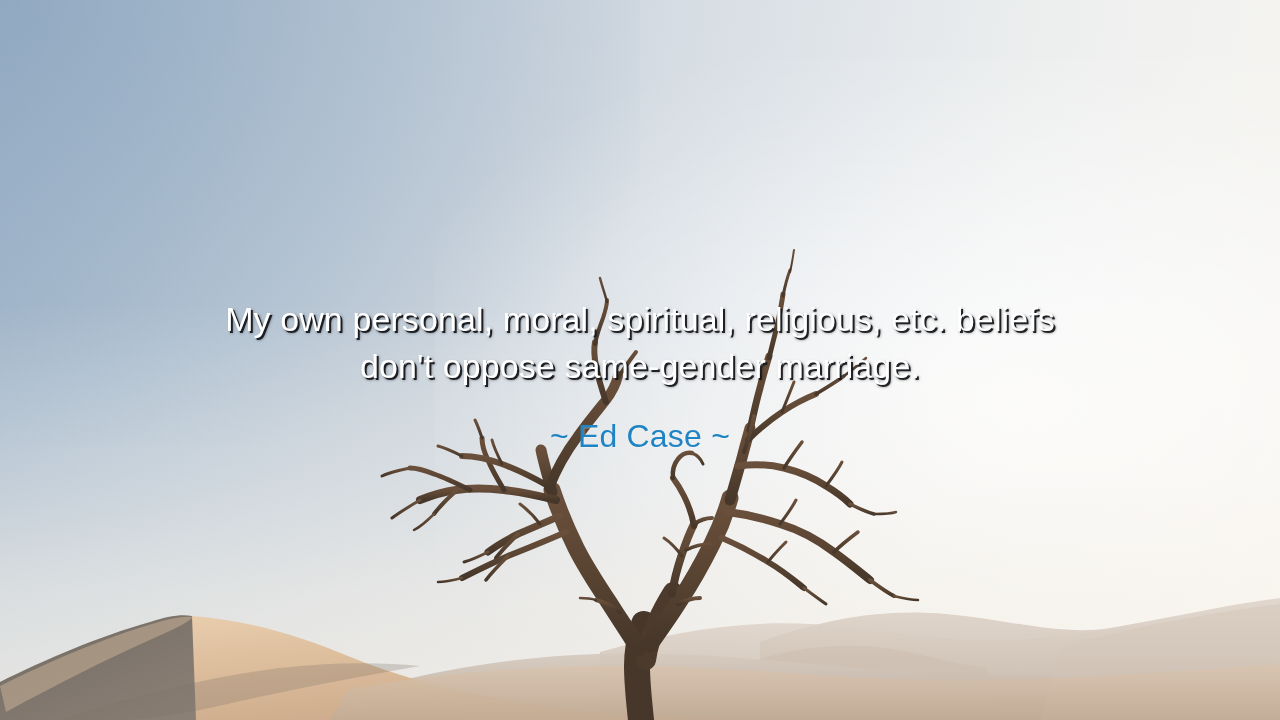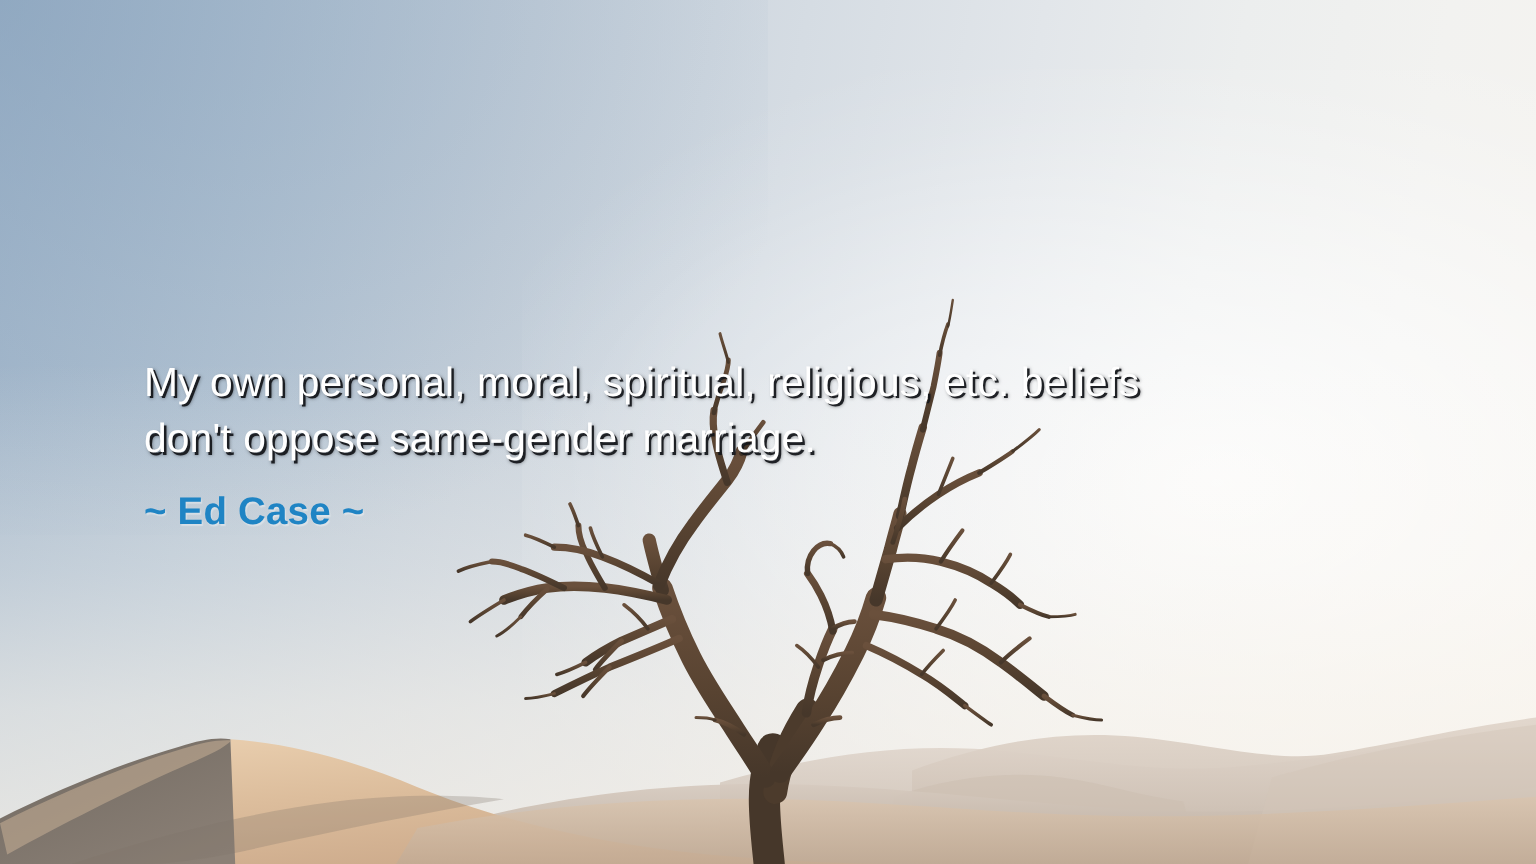--- a/index.html
+++ b/index.html
@@ -88,40 +88,40 @@
     pointer-events: none;
   }
 
   
   .quote-block {
     position: absolute;
     left: 50%;
     top: 296px;
     transform: translateX(-50%);
     width: 1040px;
-    text-align: left;
+    text-align: center;
   }
   .quote-text {
     margin: 0;
     font-size: 34px;
     line-height: 47px;
     font-weight: 400;
     color: #ffffff;
     letter-spacing: 0.1px;
     text-shadow:
        2px 2px 0px rgba(20,22,26,0.92),
        2px 2px 3px rgba(20,22,26,0.55);
     white-space: pre-line;
   }
   .author-text {
-    margin: 0;
+    margin: 10px;
     padding-top: 17px;
     font-size: 32px;
     line-height: 38px;
-    font-weight: 700;
+    font-weight: 400;
     color: #1f84c4;
     letter-spacing: 0.2px;
     text-shadow: 1px 1px 1px rgba(255,255,255,0.35);
   }
 </style>
 </head>
 <body>
 
 <div id="stage">
 

